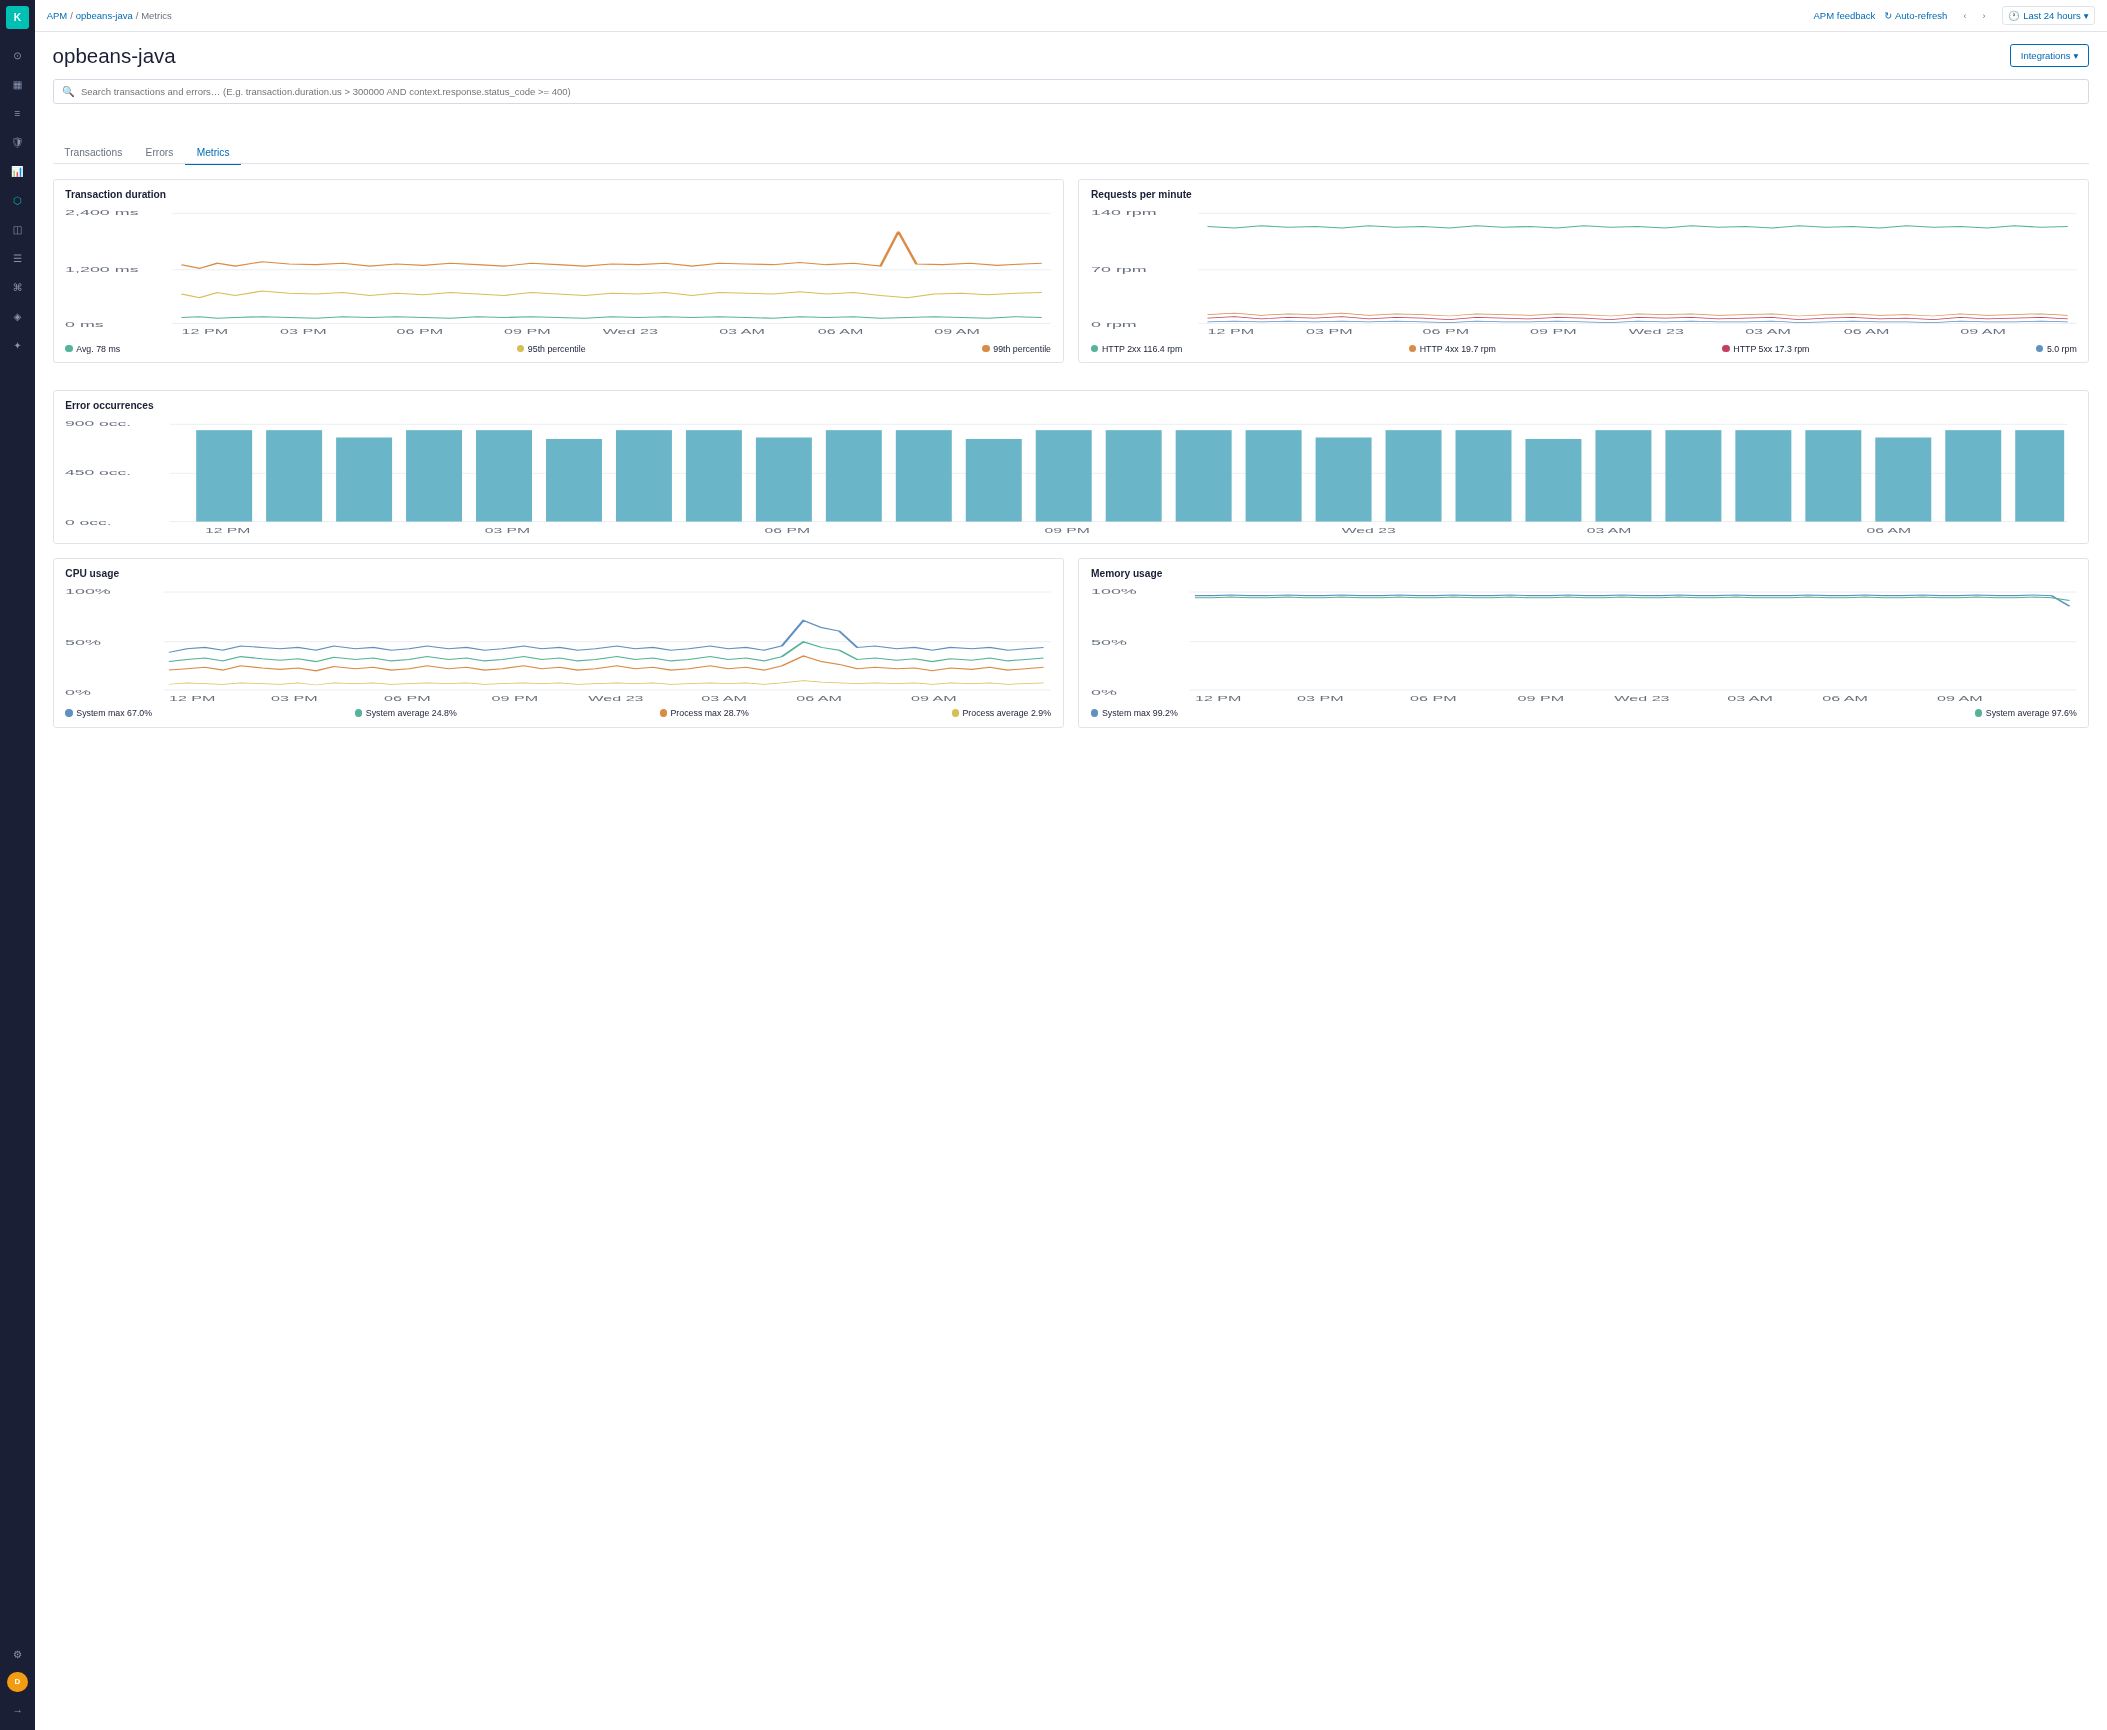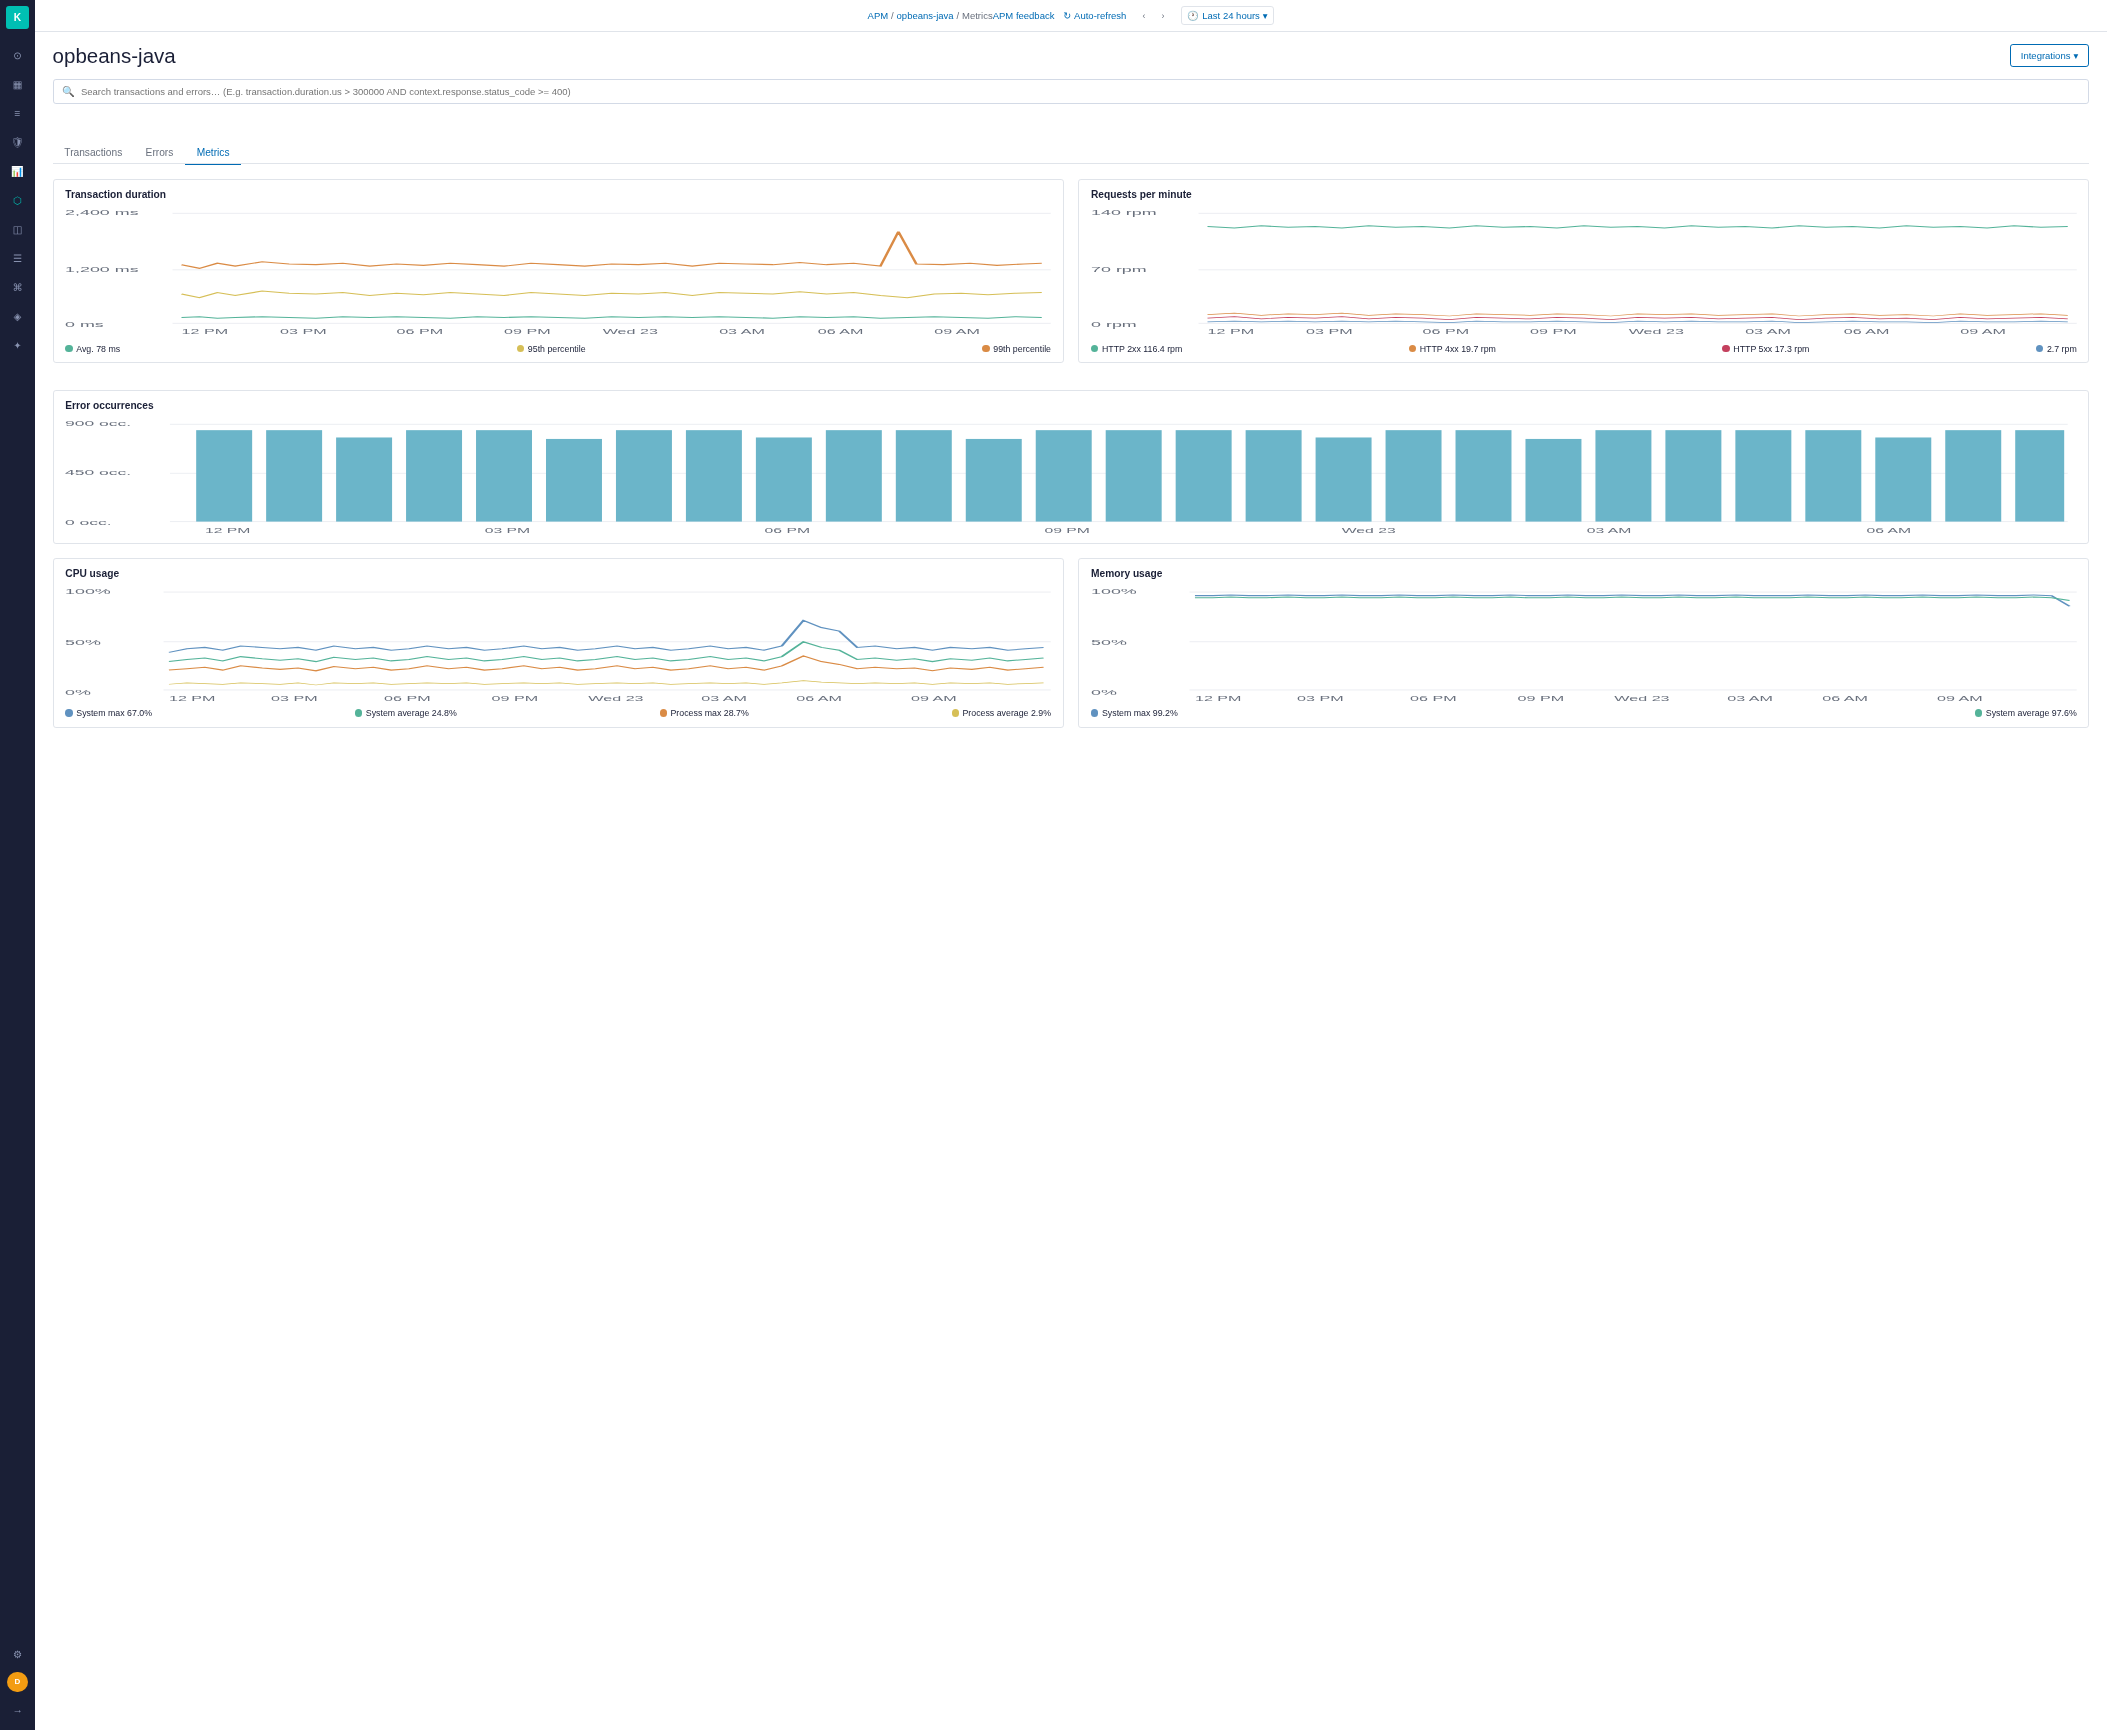--- a/index.html
+++ b/index.html
@@ -60,21 +60,21 @@
 
     
     .topnav {
       background: white;
       border-bottom: 0.7px solid #e0e4ea;
       display: flex;
       align-items: center;
       padding: 0 11.7px;
       height: 32px;
       flex-shrink: 0;
-      justify-content: center;
+      justify-content: space-between;
     }
     .breadcrumb {
       display: flex; align-items: center; gap: 2.9px;
       font-size: 9.5px; color: #006bb4;
     }
     .breadcrumb span { color: #69707d; }
     .topnav-right {
       display: flex; align-items: center; gap: 8.8px;
       font-size: 9.5px; color: #006bb4;
     }
@@ -364,21 +364,21 @@
           <div class="legend-item">
             <div class="legend-dot" style="background:#da8b45;"></div>
             <span>HTTP 4xx  19.7 rpm</span>
           </div>
           <div class="legend-item">
             <div class="legend-dot" style="background:#c4405e;"></div>
             <span>HTTP 5xx  17.3 rpm</span>
           </div>
           <div class="legend-item">
             <div class="legend-dot" style="background:#6092c0;"></div>
-            <span>2.7 rpm</span>
+            <span>5.0 rpm</span>
           </div>
         </div>
       </div>
     </div>
 
     <div class="chart-full">
       <div class="chart-container">
         <div class="chart-title">Error occurrences</div>
         <div style="position:relative;height:117px;">
           <svg viewBox="0 0 1150 160" preserveAspectRatio="none" style="width:100%;height:100%;">

